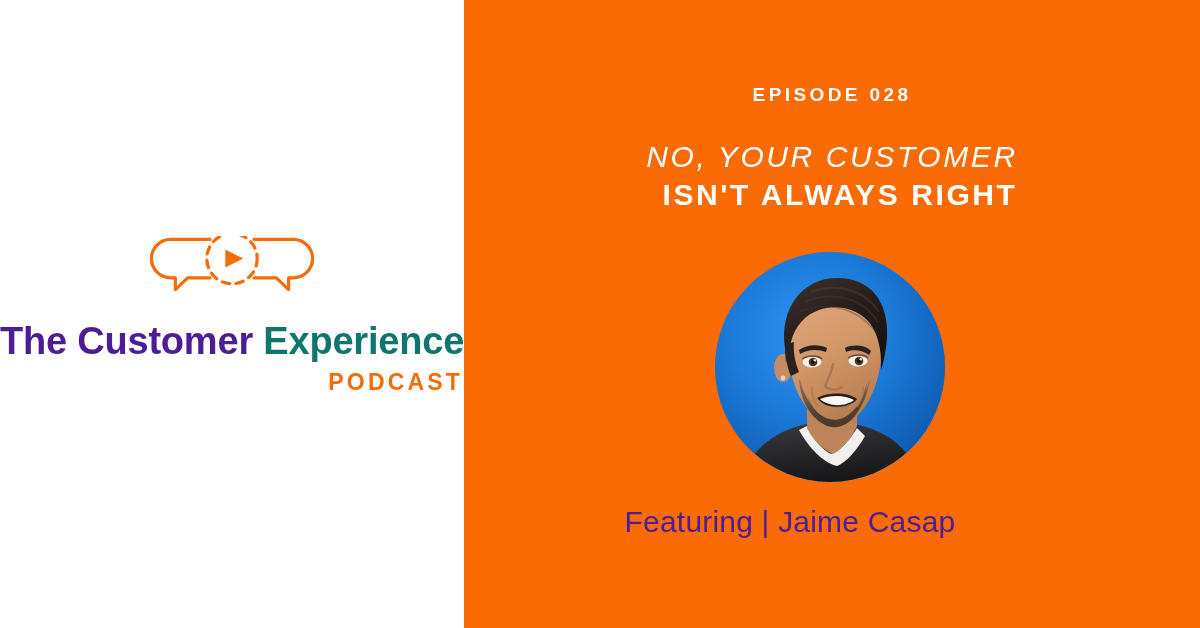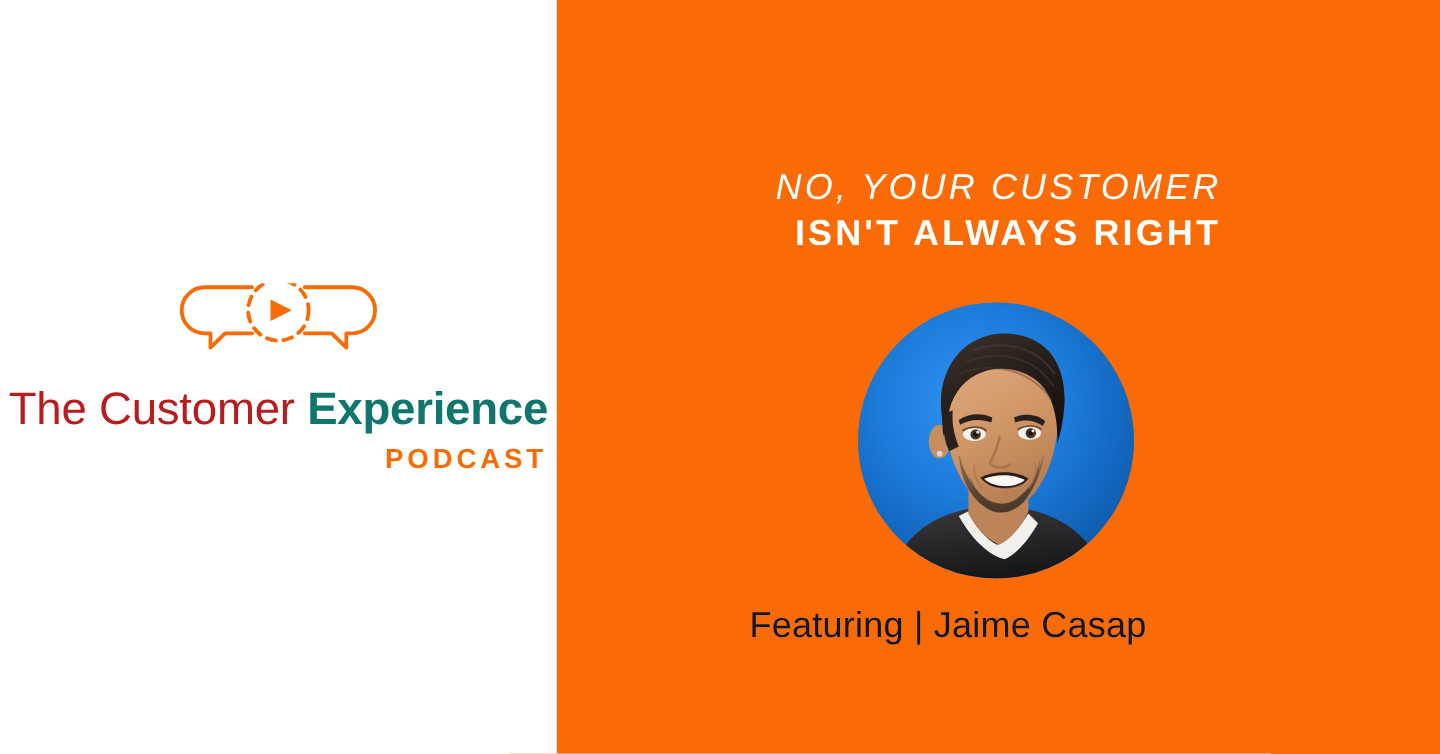--- a/index.html
+++ b/index.html
@@ -36,21 +36,21 @@
     flex-direction:column;
     align-items:flex-end;
     line-height:1;
   }
   .wordmark-line1 {
     font-size:38px;
     letter-spacing:-0.2px;
     white-space:nowrap;
     color:#333333;
   }
-  .wm-light { font-weight:400; color:#b91c1c; }
+  .wm-light { font-weight:700; color:#4c1d95; }
   .wm-bold  { font-weight:700; color:#0f766e; }
   .wordmark-line2 {
     margin-top:11px;
     margin-right:1px;
     font-size:23px;
     font-weight:700;
     letter-spacing:3.2px;
     color:#fa6b05;
     white-space:nowrap;
   }
@@ -105,21 +105,21 @@
   }
   .portrait svg { display:block; width:230px; height:230px; }
 
   .featuring {
     position:absolute;
     top:505px; left:0; width:652px;
     text-align:center;
     font-size:30px;
     font-weight:400;
     letter-spacing:0.2px;
-    color:#0f172a;
+    color:#4c1d95;
   }
 </style>
 </head>
 <body>
 
 <div class="canvas">
 
   <div class="left-panel">
 
     <div class="brand-lockup">
@@ -152,20 +152,21 @@
       <div class="wordmark">
         <div class="wordmark-line1"><span class="wm-light">The Customer </span><span class="wm-bold">Experience</span></div>
         <div class="wordmark-line2">PODCAST</div>
       </div>
 
     </div>
   </div>
 
   <div class="right-panel">
 
+    <div class="episode-label">EPISODE 028</div>
 
     <div class="episode-title">
       <span class="title-line-1">NO, YOUR CUSTOMER</span>
       <span class="title-line-2">ISN'T ALWAYS RIGHT</span>
     </div>
 
     <div class="portrait">
       <svg viewBox="0 0 230 230">
         <defs>
           <clipPath id="circleClip">

